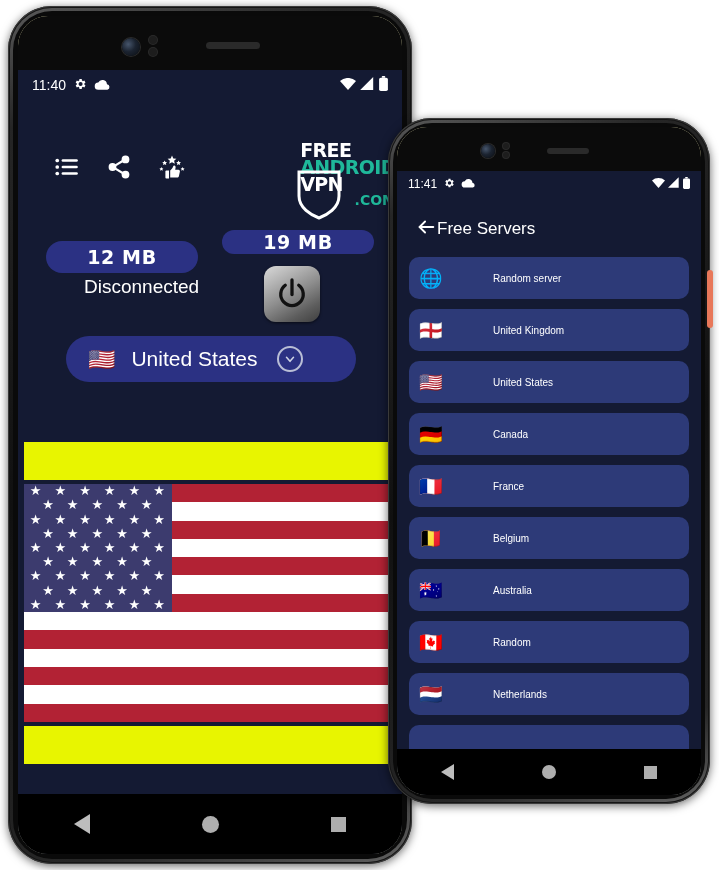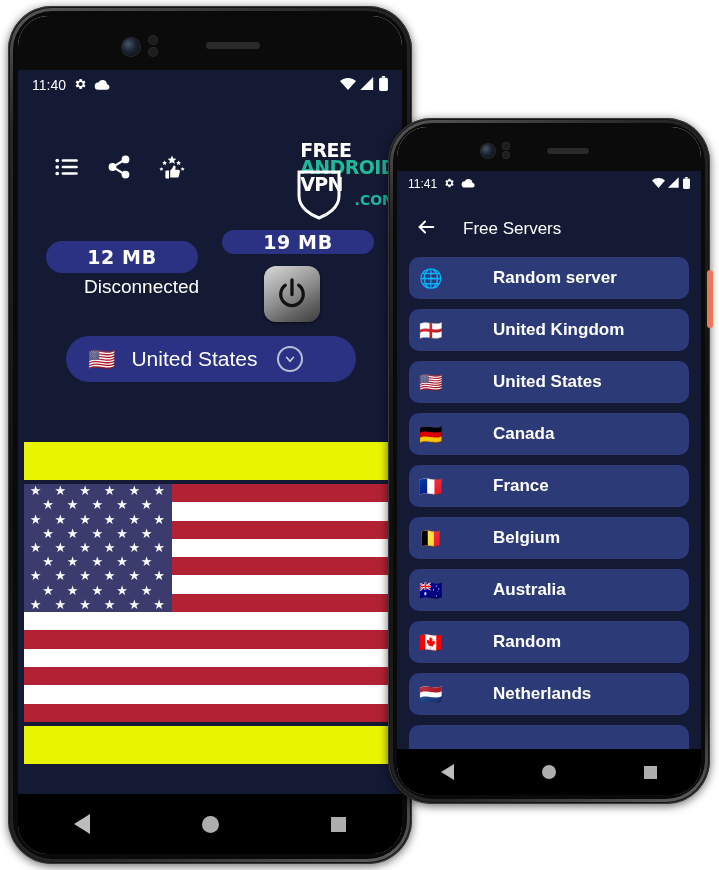--- a/index.html
+++ b/index.html
@@ -76,27 +76,27 @@
   .adband { position:absolute; background:#e8f500; }
   .usflag { position:absolute; background:#ffffff; overflow:hidden; }
   .stripe-red { position:absolute; left:0; right:0; background:#b22234; }
   .canton { position:absolute; left:0; top:0; background:#3c3b6e; }
   .star { position:absolute; color:#ffffff; font-size:13px; line-height:13px;
           font-family:"DejaVu Sans", sans-serif; }
 
   
   #p2-screen { background:#141a33; }
   .p2-appbar { position:absolute; left:0; right:0; display:flex; align-items:center; }
-  .p2-title { color:#ffffff; font-size:17px; font-weight:400; margin-left:26px; }
+  .p2-title { color:#ffffff; font-size:17px; font-weight:400; }
   .srv-list { position:absolute; left:0; right:0; top:0; bottom:0; overflow:hidden; }
   .srv-item { background:#2d3a78; border-radius:10px; display:flex; align-items:center;
               height:42px; margin:0 12px 10px 12px; }
   .srv-flag { width:44px; text-align:center; font-size:19px; font-family:"DejaVu Sans", sans-serif;
               color:#fff; flex:0 0 auto; }
-  .srv-name { color:#ffffff; font-size:17px; font-weight:700;padding-left:40px; }
+  .srv-name { color:#ffffff; font-size:10px; font-weight:400;padding-left:40px; }
   .sidebtn { position:absolute; border-radius:3px; }
 </style>
 </head>
 <body>
 
 <div id="stage">
 
   <div class="phone" id="phone1" style="left:8px; top:6px; width:404px; height:858px;">
     <div class="bezel-ring"></div>
     <div class="bezel-ring2"></div>

